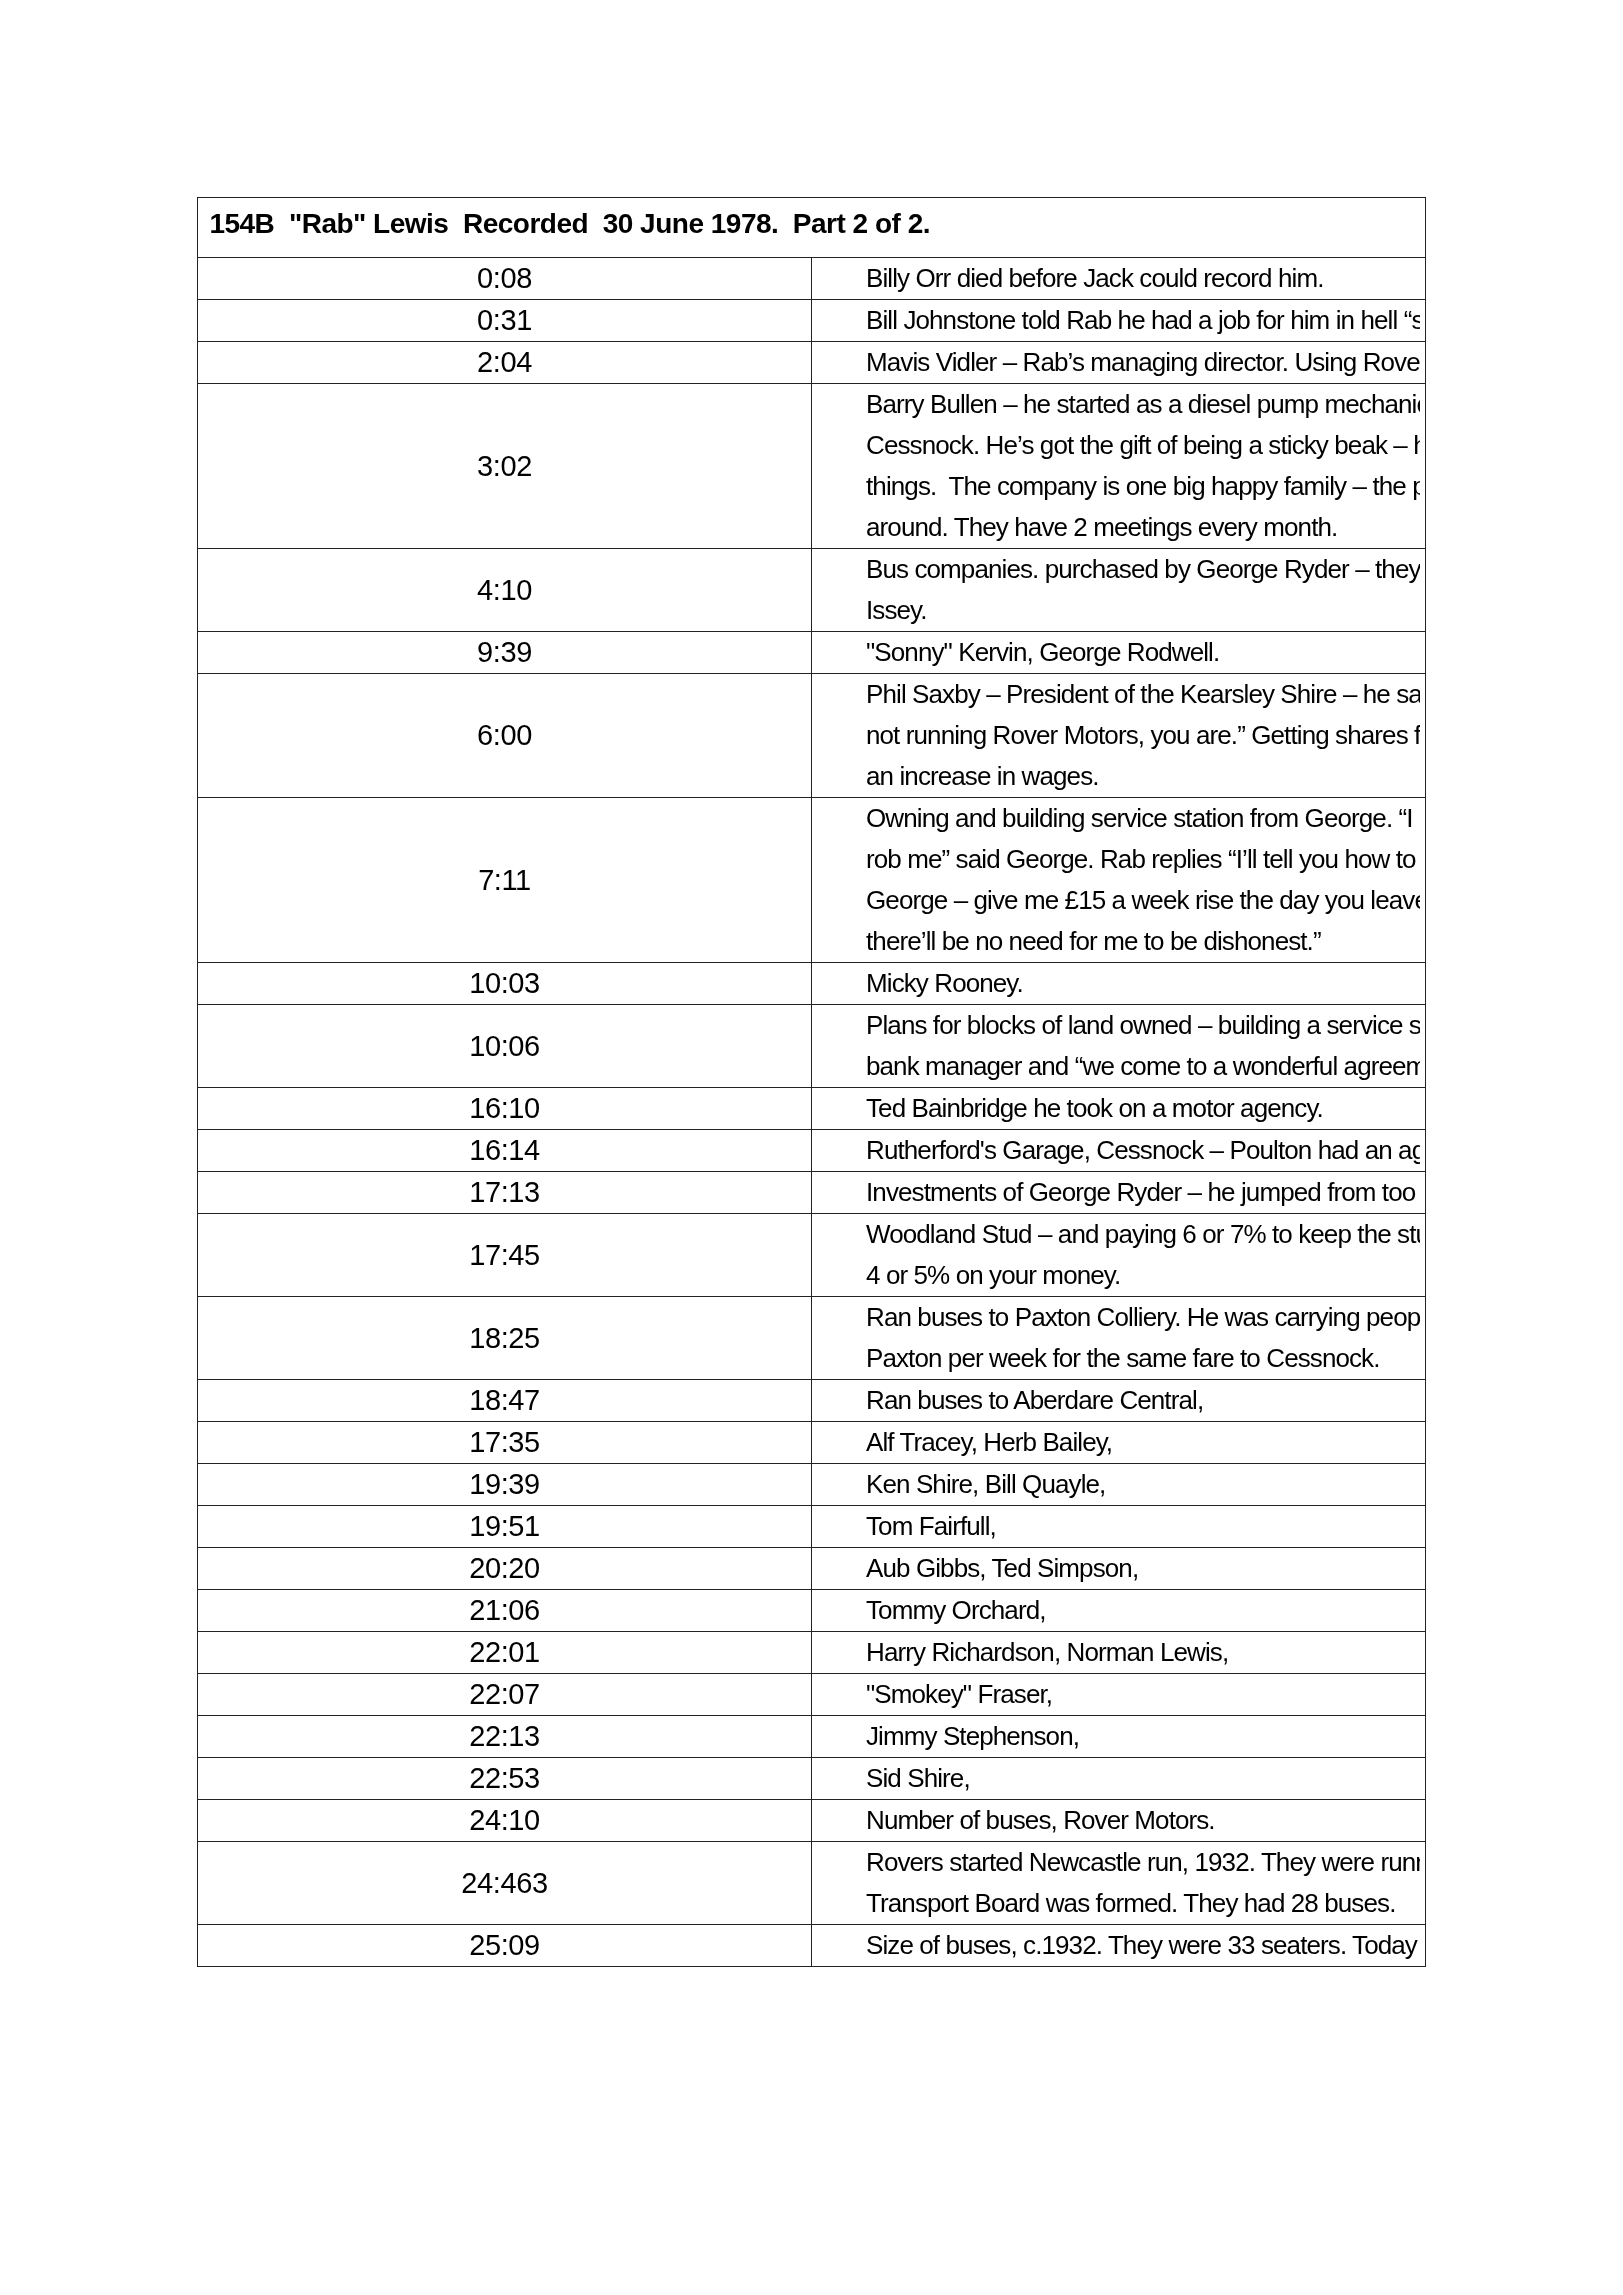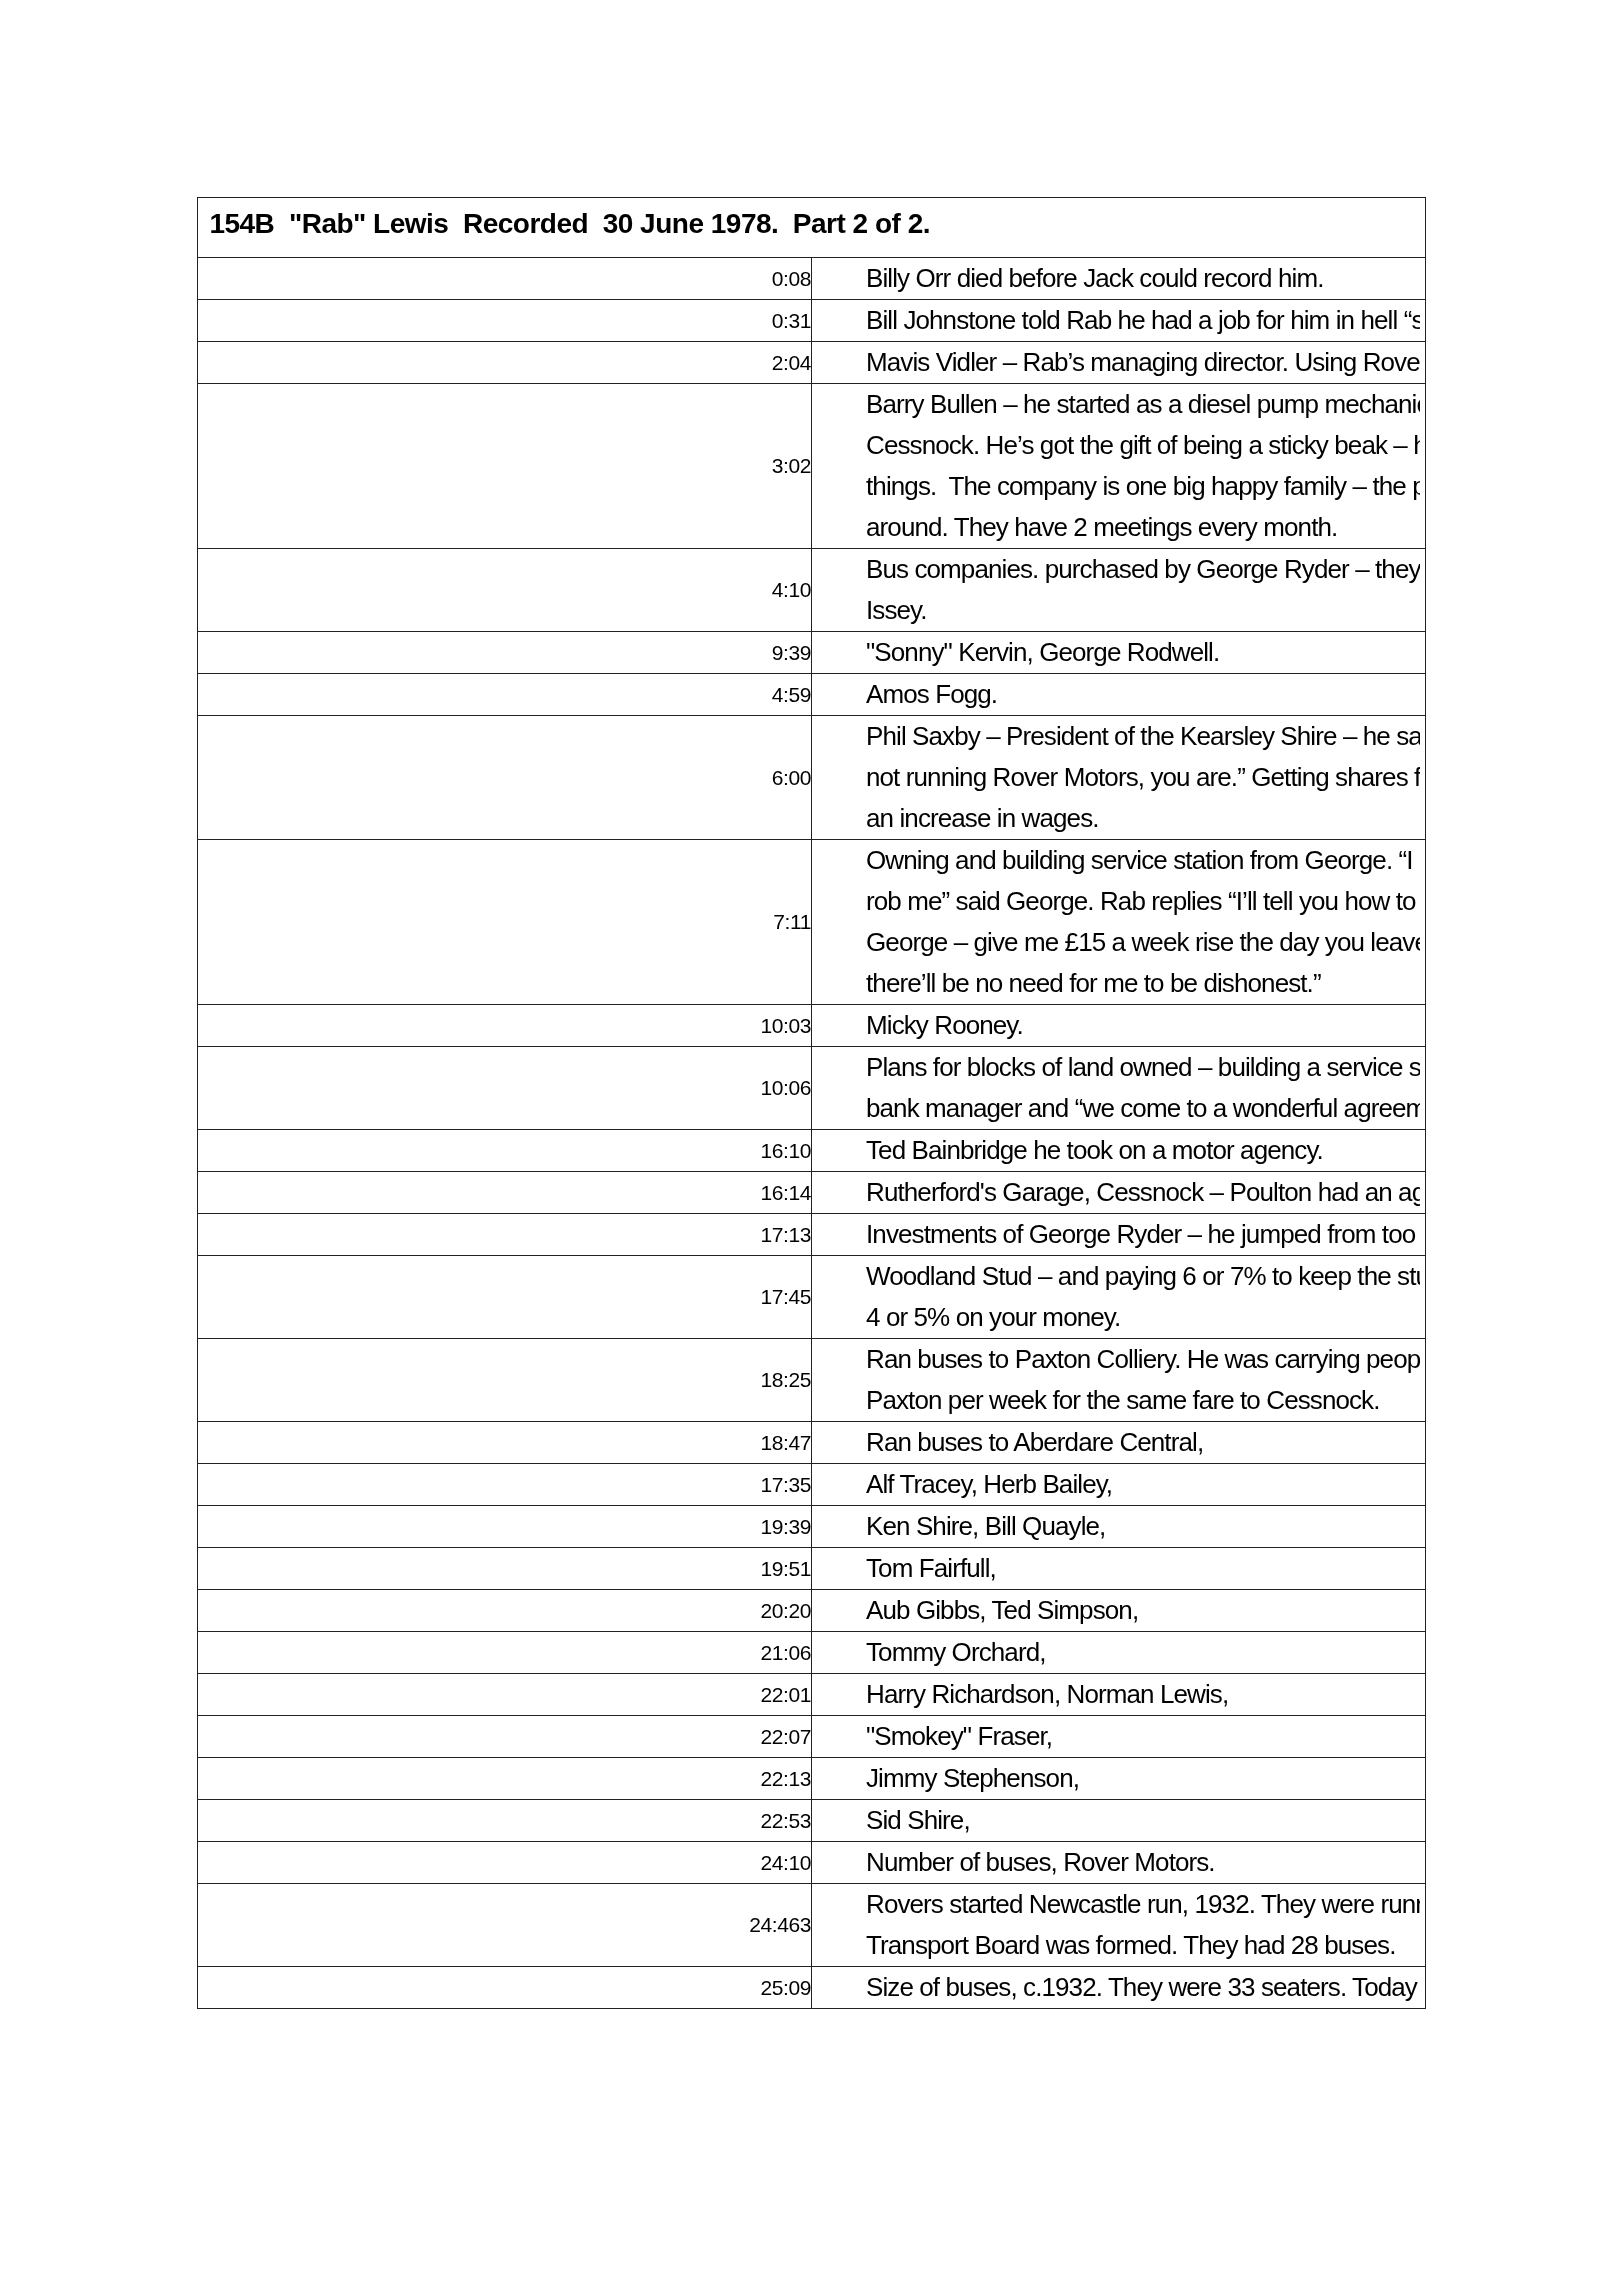--- a/index.html
+++ b/index.html
@@ -4,21 +4,21 @@
 <style>
   html, body { margin: 0; padding: 0; background: #ffffff; }
   body { width: 1623px; height: 2295px; position: relative; overflow: hidden;
          font-family: "Liberation Sans", sans-serif; color: #000; }
   .doc-table { position: absolute; left: 197px; top: 197px; width: 1229px;
                border-collapse: collapse; table-layout: fixed; }
   .doc-table td { border: 1.6px solid #222; padding: 0; vertical-align: middle; }
   .title-cell { height: 59px; padding-left: 11.4px !important; vertical-align: top !important; }
   .title-text { display: block; font-weight: bold; font-size: 28px; line-height: 37px;
                 margin-top: 6.5px; letter-spacing: -0.5px; white-space: pre; }
-  .col-time { width: 204px; text-align: right; font-size: 21px; letter-spacing: -0.4px; }
+  .col-time { width: 204px; text-align: center; font-size: 29px; letter-spacing: -0.4px; }
   .col-desc { padding-left: 54px !important; padding-right: 4.9px !important; }
   .line { display: block; font-size: 26px; line-height: 41px; letter-spacing: -0.9px;
           white-space: pre; overflow: hidden; }
 </style>
 </head>
 <body>
 
 <table class="doc-table">
   <tbody id="table-body">
     <tr>
@@ -60,26 +60,20 @@
           <span class="line">Issey.</span>
         </td>
       </tr>
       <tr>
         <td class="col-time">9:39</td>
         <td class="col-desc">
           <span class="line">"Sonny" Kervin, George Rodwell.</span>
         </td>
       </tr>
       <tr>
-        <td class="col-time">4:59</td>
-        <td class="col-desc">
-          <span class="line">Amos Fogg.</span>
-        </td>
-      </tr>
-      <tr>
         <td class="col-time">6:00</td>
         <td class="col-desc">
           <span class="line">Phil Saxby – President of the Kearsley Shire – he said “George Ryder’s</span>
           <span class="line">not running Rover Motors, you are.” Getting shares from George and</span>
           <span class="line">an increase in wages.</span>
         </td>
       </tr>
       <tr>
         <td class="col-time">7:11</td>
         <td class="col-desc">

